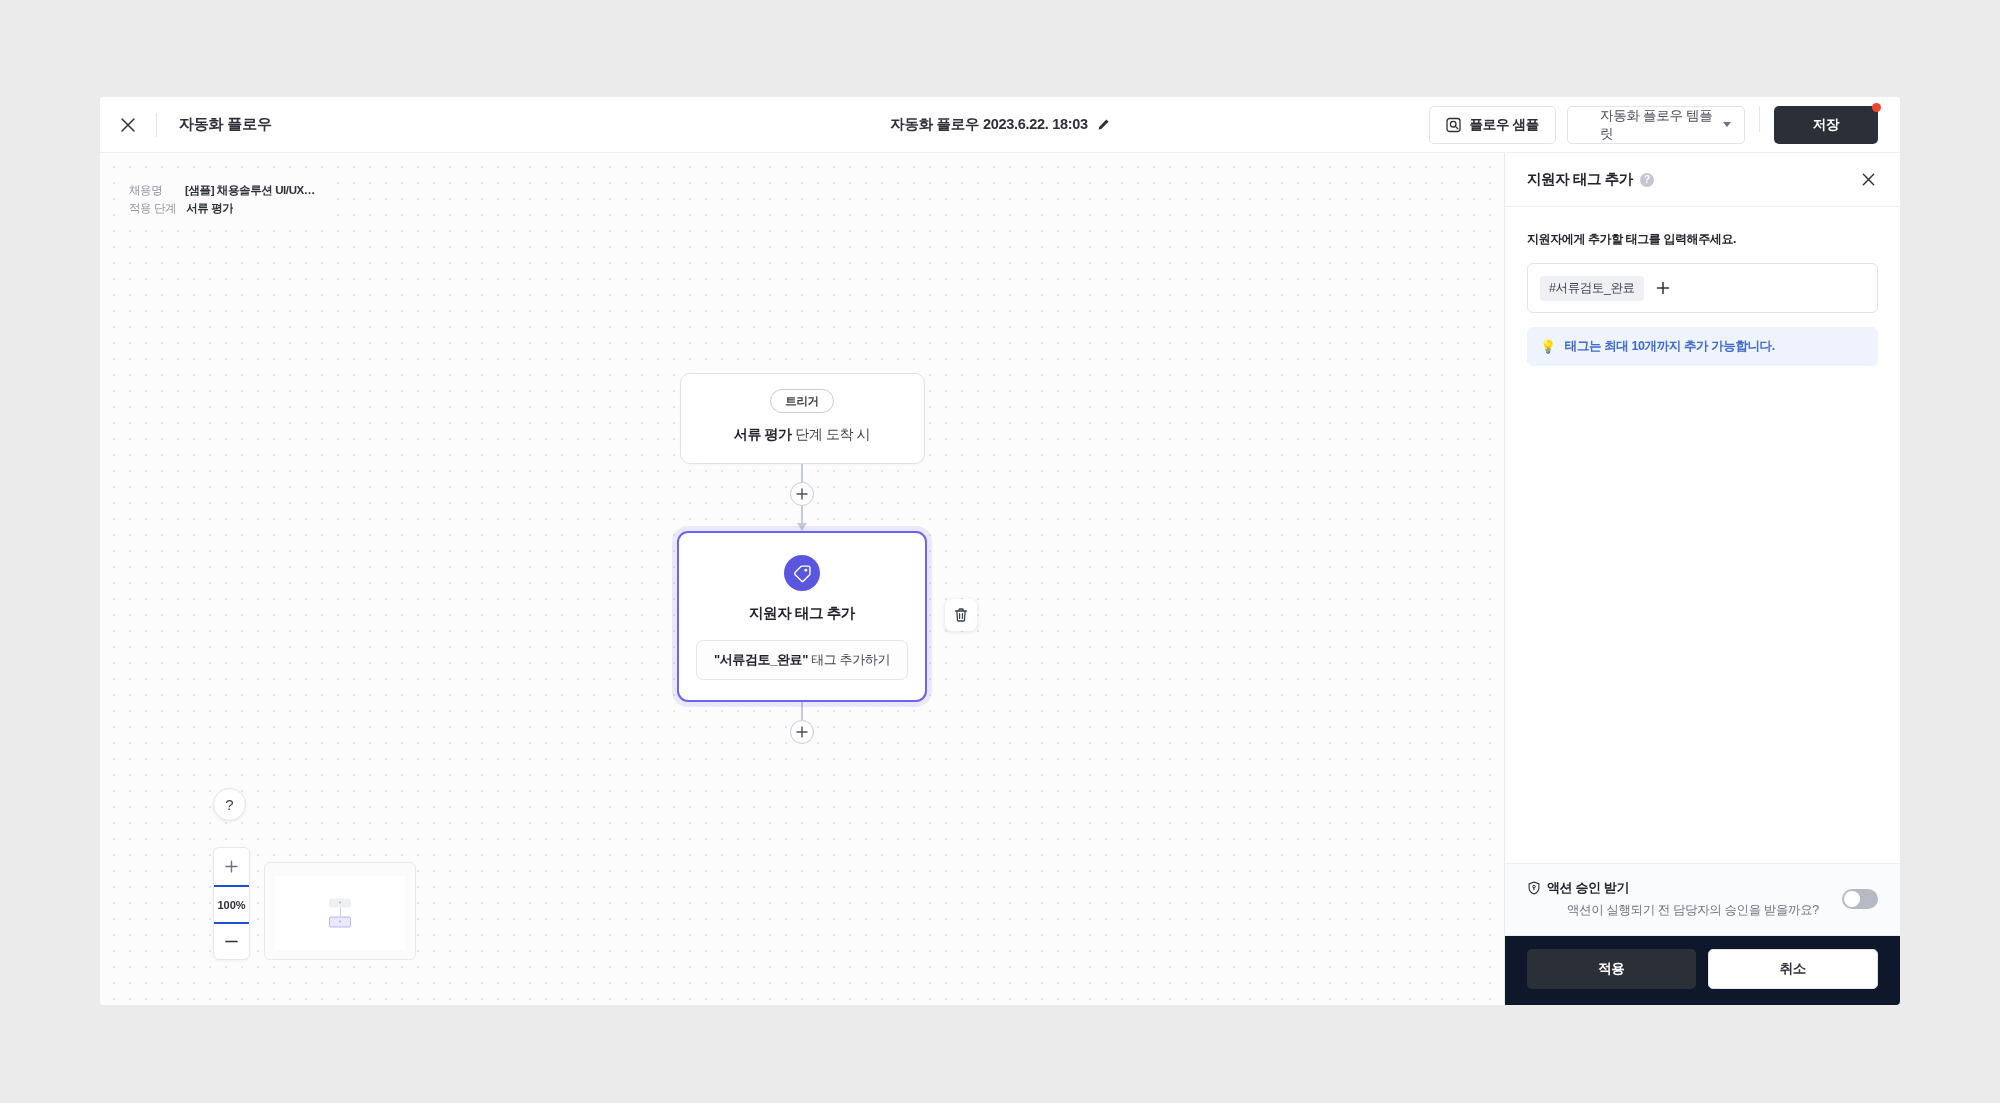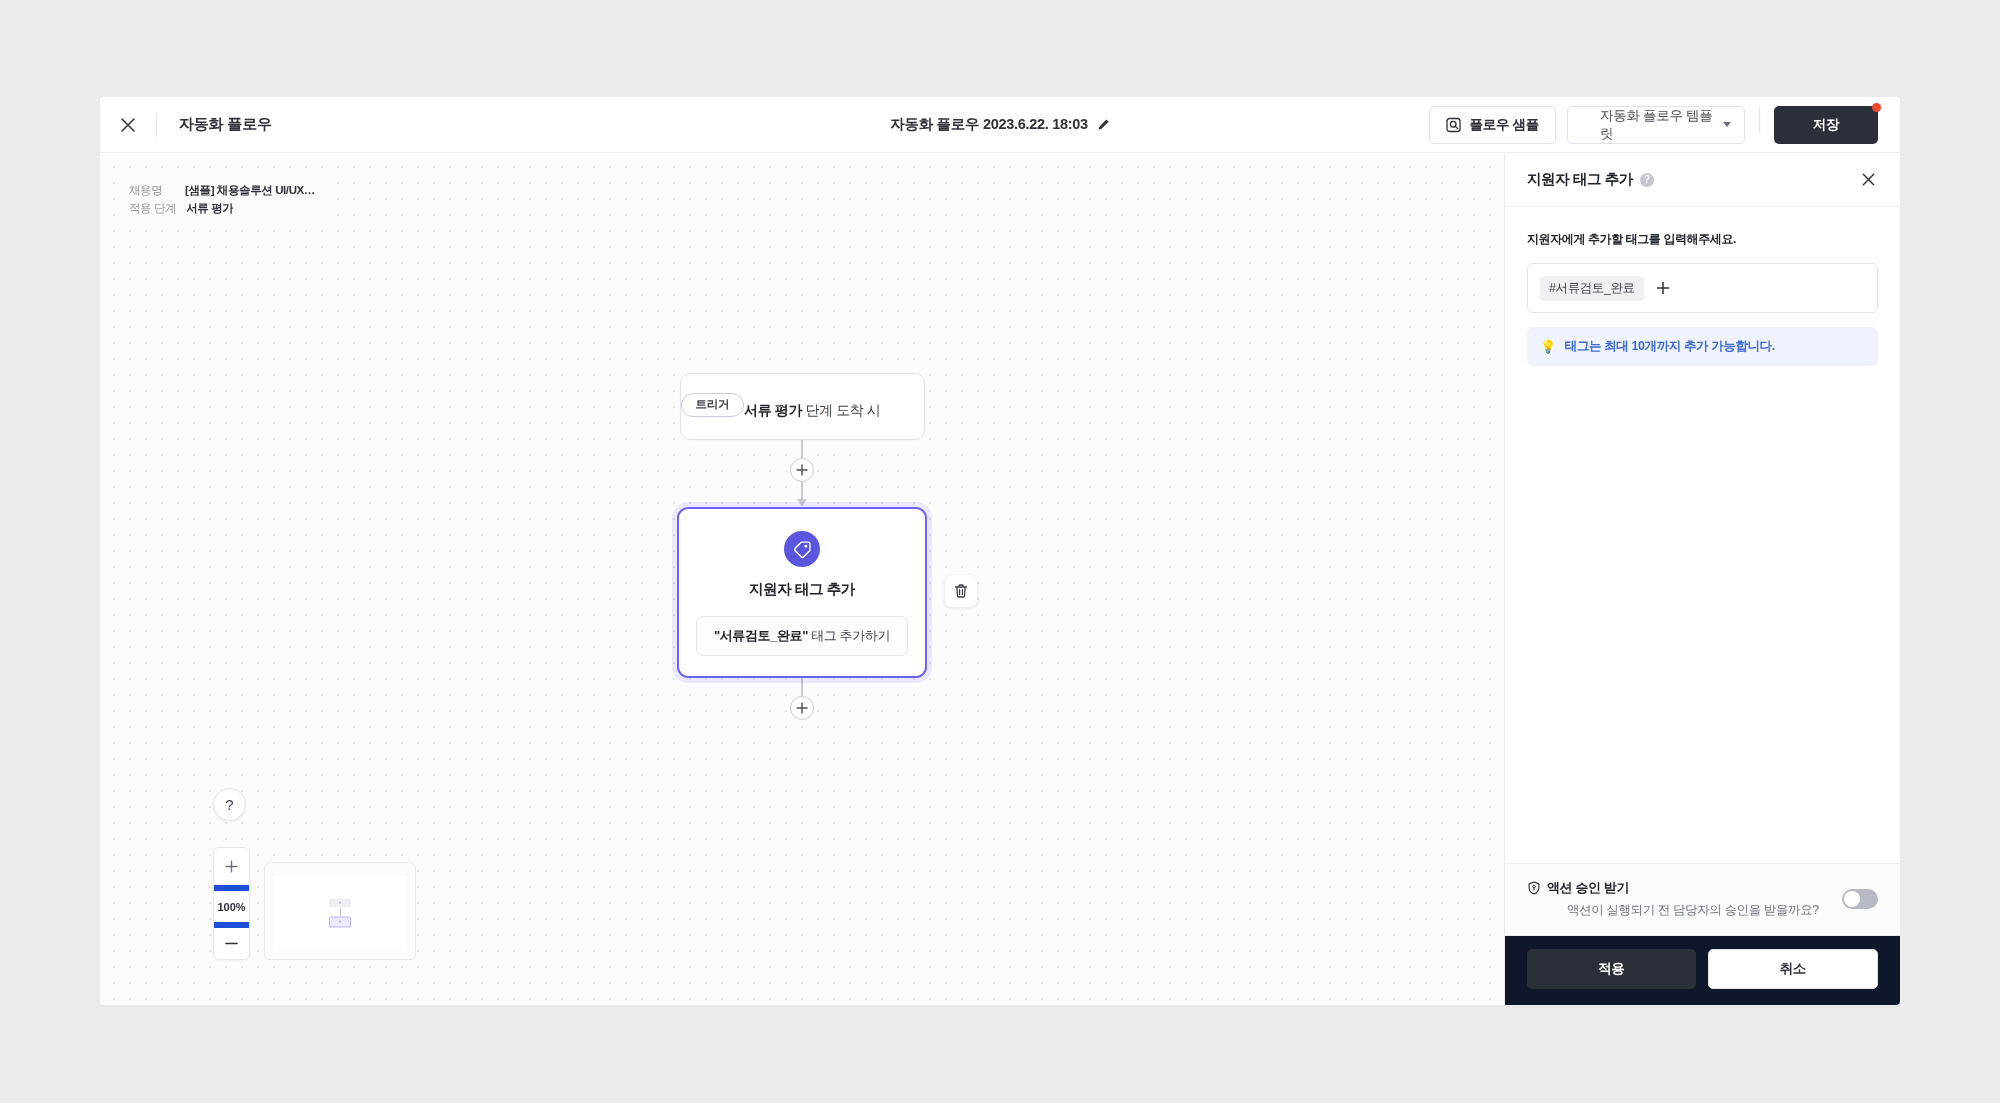--- a/index.html
+++ b/index.html
@@ -183,21 +183,21 @@
     align-items: center;
   }
 
   .node-trigger {
     width: 245px;
     background: #fff;
     border: 1px solid #dfe2e8;
     border-radius: 10px;
     padding: 15px 0 19px 0;
     display: flex;
-    flex-direction: row;
+    flex-direction: column;
     align-items: center;
     cursor: pointer;
     box-shadow: 0 1px 2px rgba(20,24,40,0.03);
   }
   .trigger-chip {
     border: 1px solid #c9ccd4;
     border-radius: 999px;
     padding: 3.5px 14px;
     font-size: 11.5px;
     font-weight: 700;
@@ -316,21 +316,21 @@
     box-shadow: 0 1px 3px rgba(25,30,50,0.05);
   }
   .zoom-cell {
     height: 37px;
     display: flex; align-items: center; justify-content: center;
     font-size: 11px;
     font-weight: 700;
     color: #2d3038;
     cursor: pointer;
   }
-  .zoom-cell + .zoom-cell { border-top: 6px solid #1d4ed8; }
+  .zoom-cell + .zoom-cell { border-top: 2px solid #1d4ed8; }
   .zoom-cell svg { width: 13px; height: 13px; }
   .minimap {
     position: absolute;
     left: 164px; bottom: 45px;
     width: 152px; height: 98px;
     background: #fbfbfc;
     border: 1px solid #e6e8ec;
     border-radius: 6px;
     overflow: hidden;
   }

